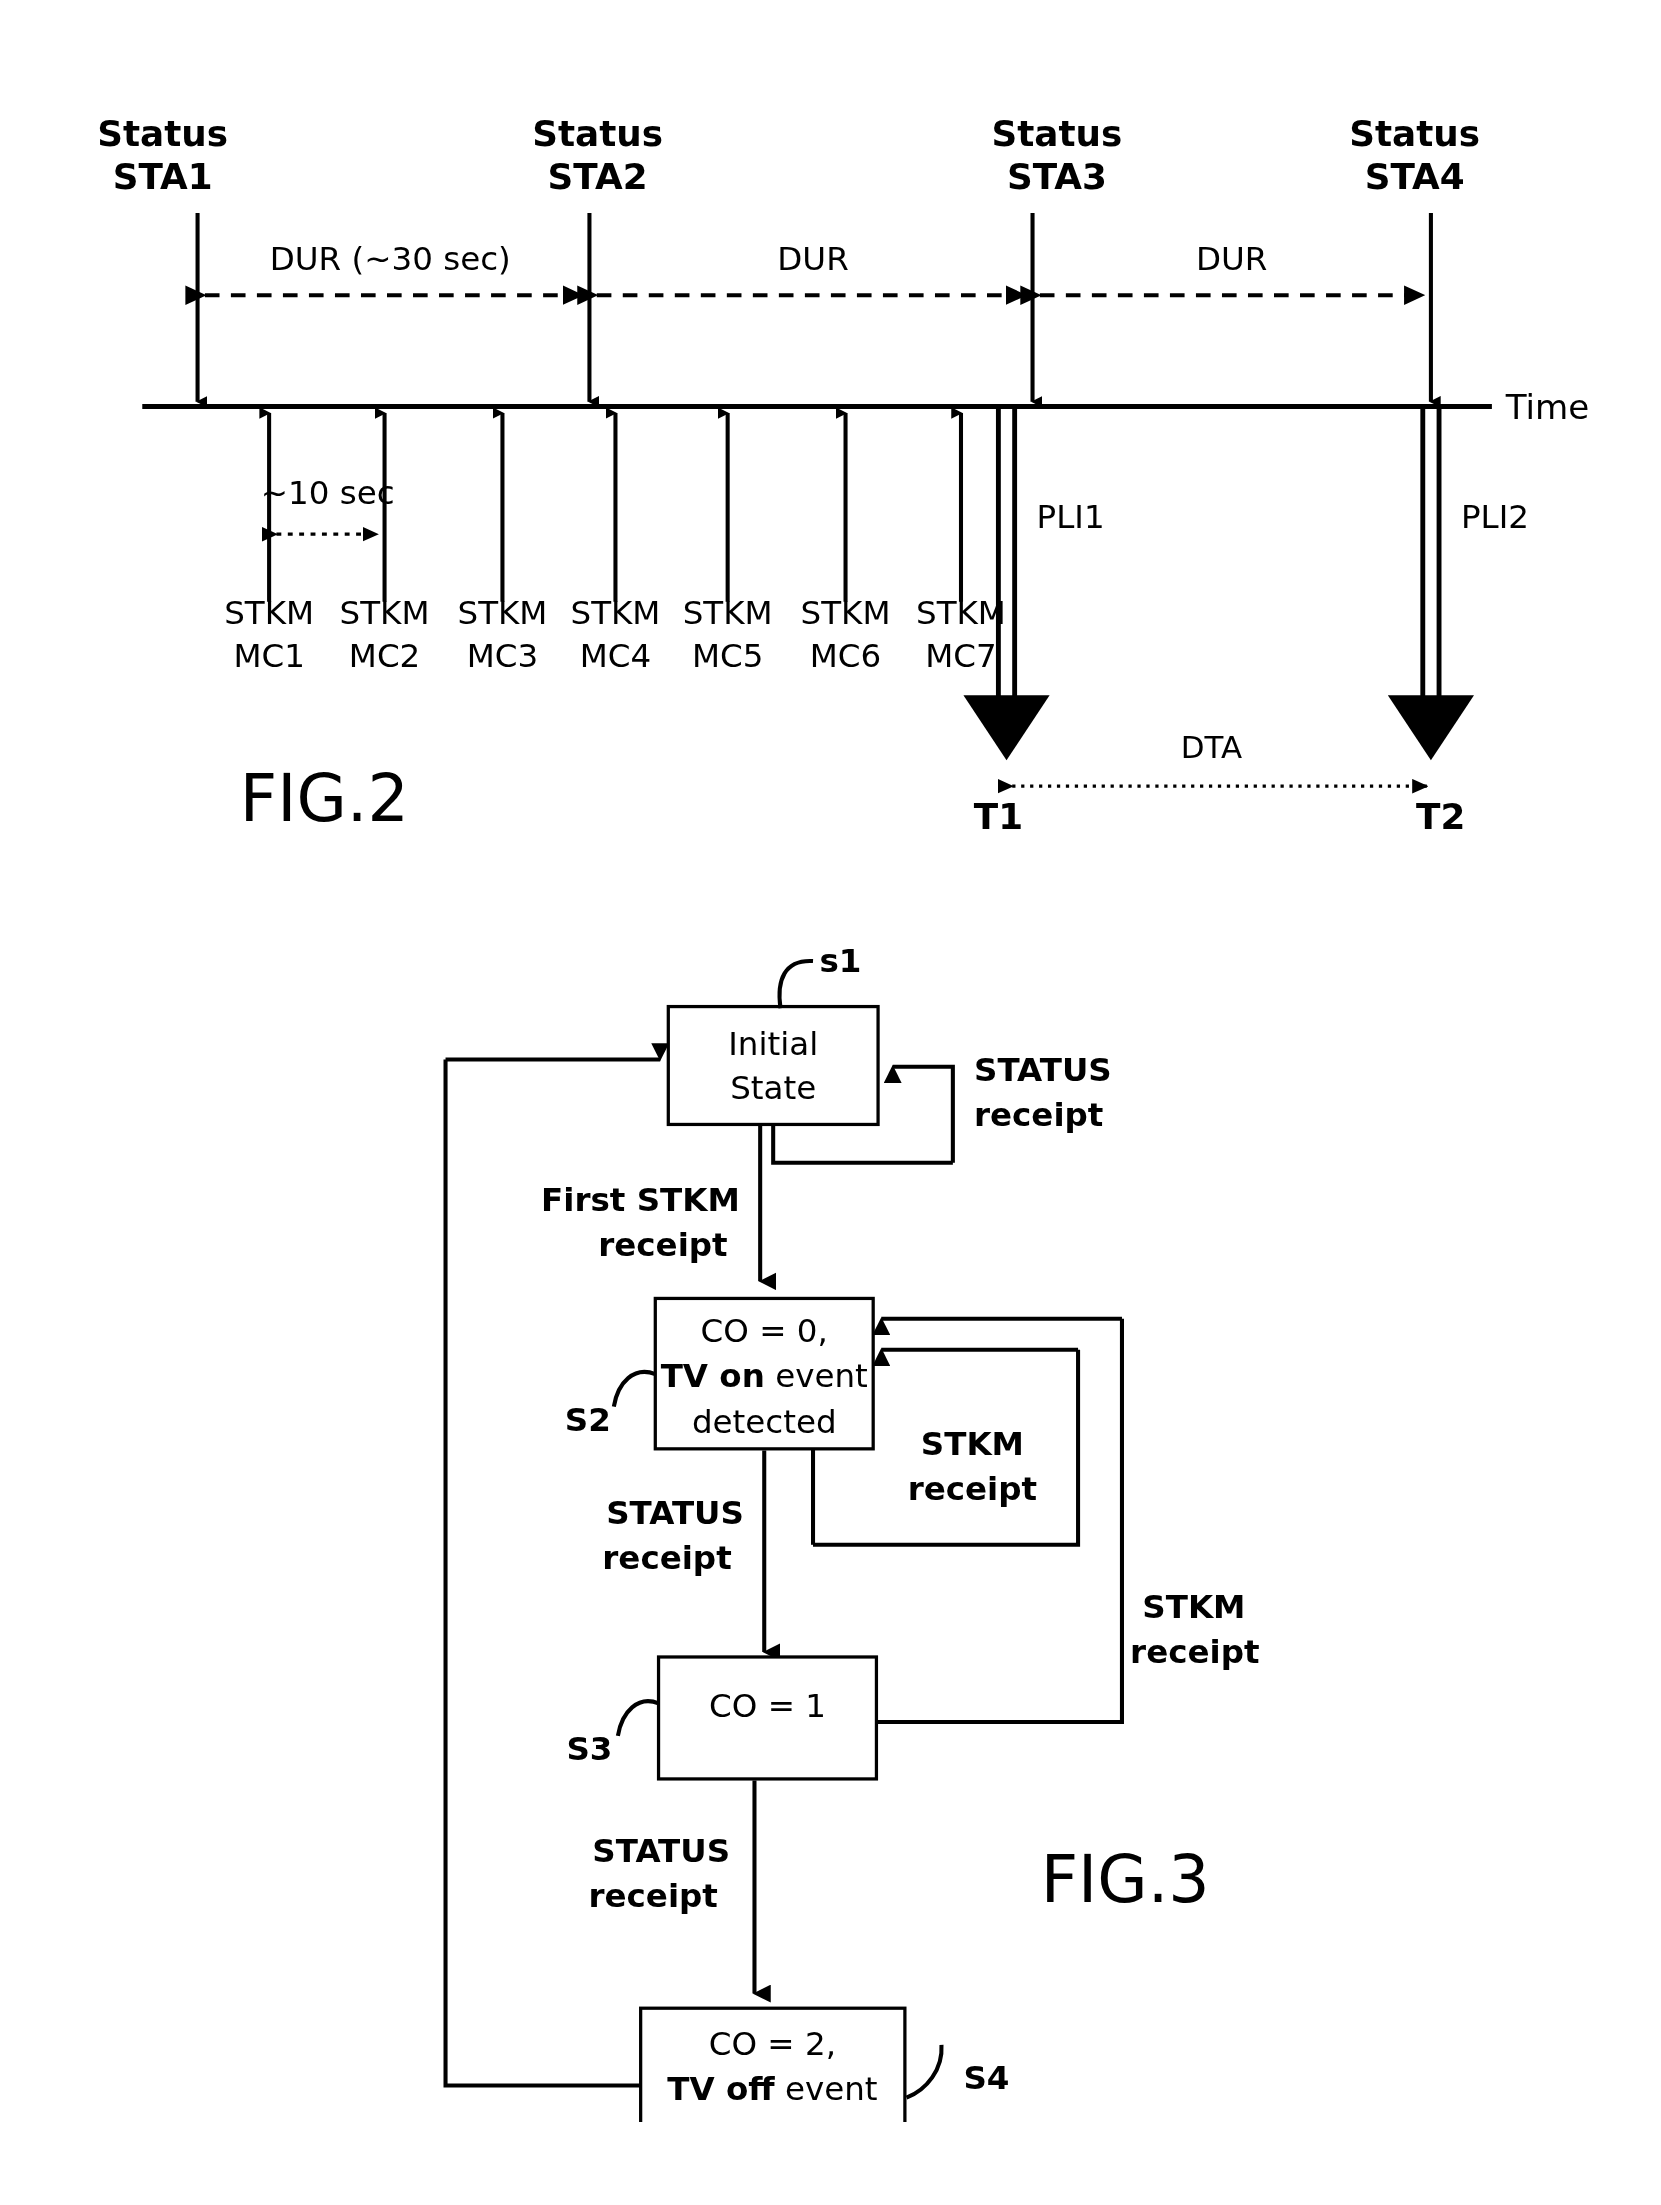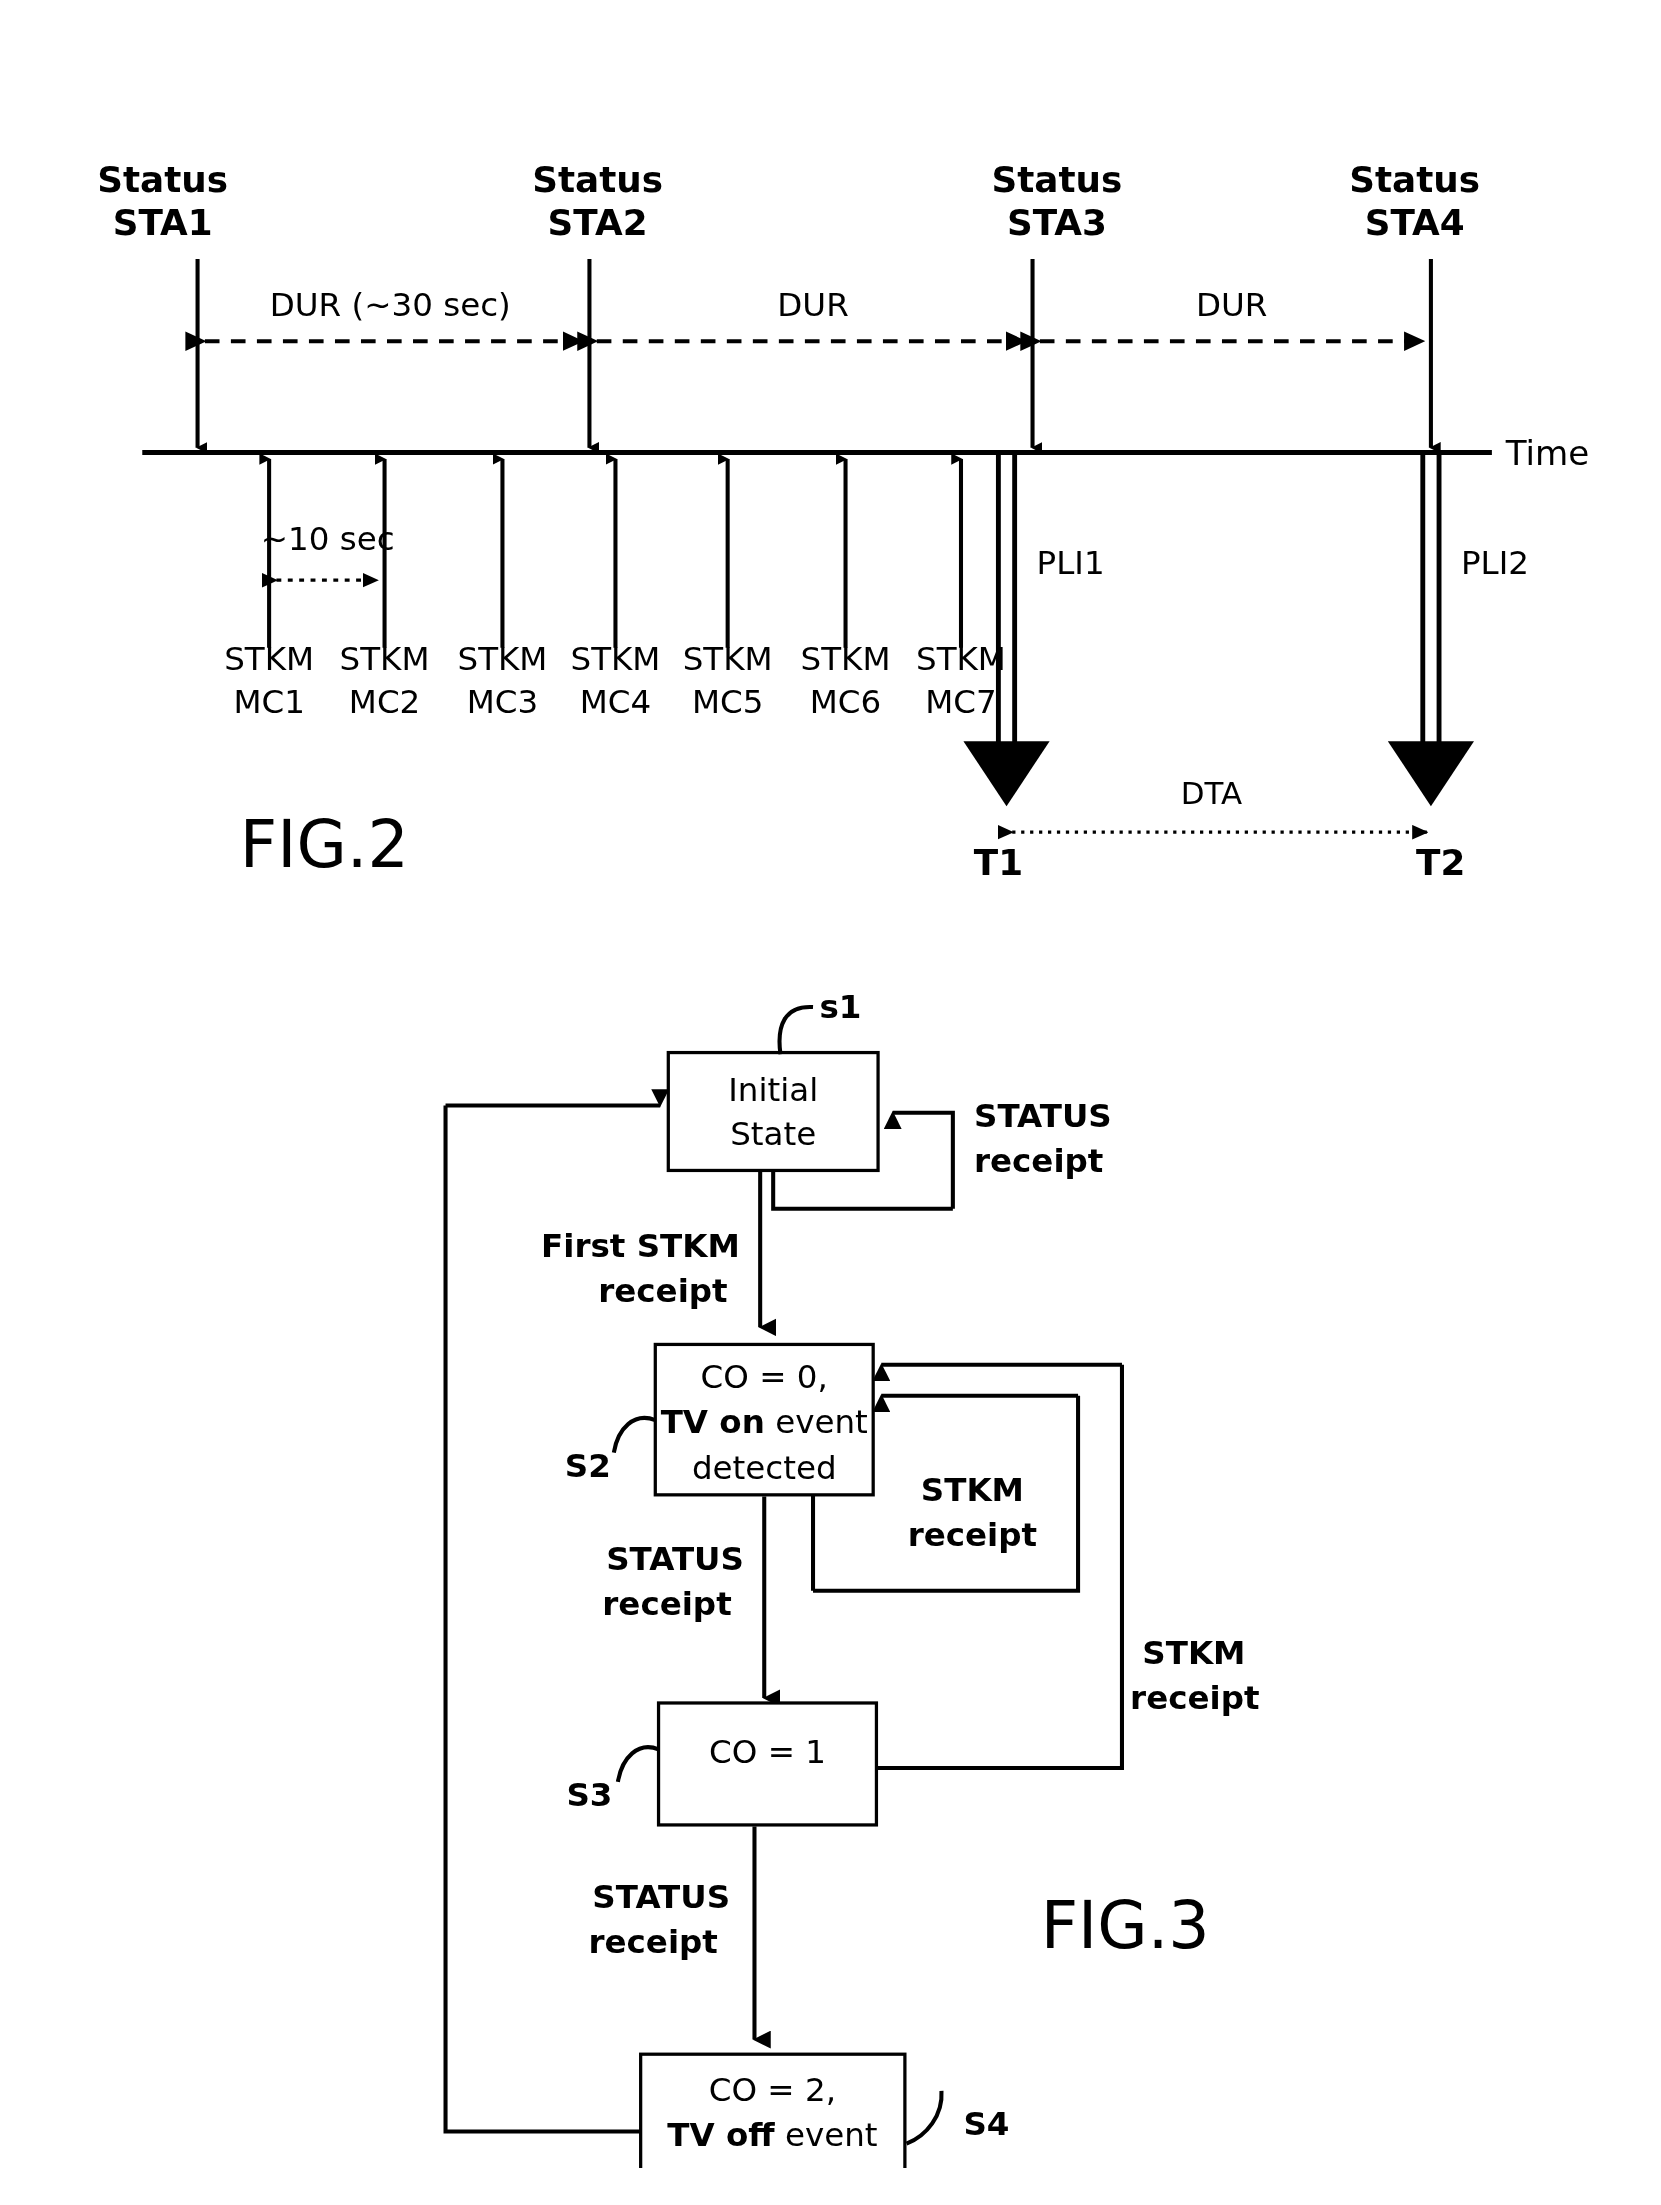--- a/index.html
+++ b/index.html
@@ -11,21 +11,20 @@
   body {
     font-family: "DejaVu Sans", "Liberation Sans", sans-serif;
     color: #000000;
   }
   #page {
     position: relative;
     width: 1661px;
     height: 2122px;
     background: #ffffff;
     overflow: hidden;
-    margin-top: 46px;
   }
   .fig-svg {
     position: absolute;
     left: 0;
     top: 0;
     width: 1661px;
     height: 2205px;
   }
   text {
     font-family: "DejaVu Sans", "Liberation Sans", sans-serif;

